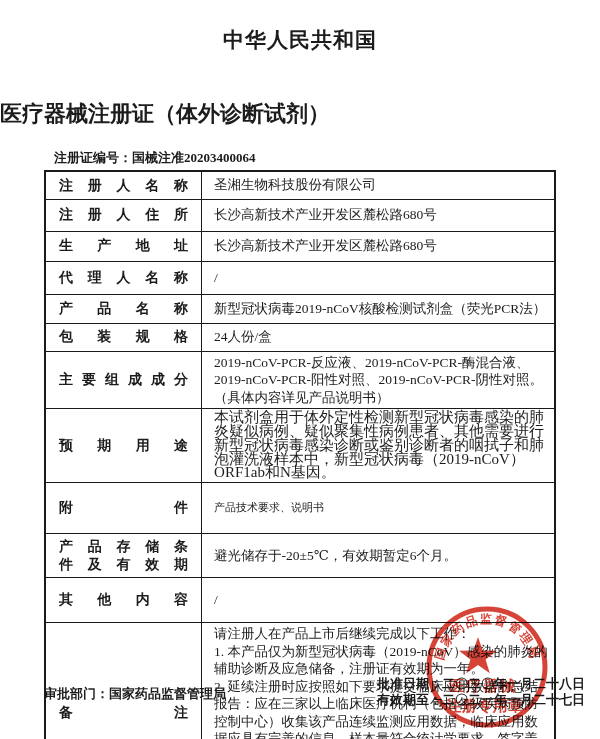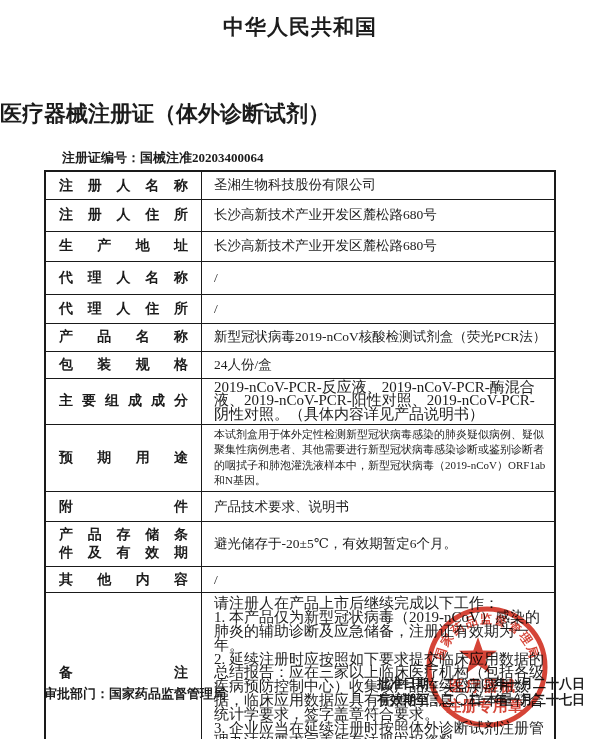--- a/index.html
+++ b/index.html
@@ -5,32 +5,32 @@
   * { margin: 0; padding: 0; box-sizing: border-box; }
   html, body { background: #ffffff; }
   body {
     width: 600px; height: 739px;
     position: relative;
     font-family: "Liberation Serif", "DejaVu Serif", serif;
     color: #1c1c1c;
     overflow: hidden;
   }
   .country-title {
-    position: absolute; top: 13px; left: 0; width: 600px;
+    position: absolute; top: 26px; left: 0; width: 600px;
     text-align: center; font-size: 21px; font-weight: 700;
     letter-spacing: 1px;
     font-family: "Liberation Sans", "DejaVu Sans", sans-serif;
   }
   .doc-title {
     position: absolute; top: 99px; left: 0; width: 600px;
     text-align: left; font-size: 22px; font-weight: 700;
     font-family: "Liberation Sans", "DejaVu Sans", sans-serif;
   }
   .regno-line {
-    position: absolute; top: 149px; left: 62px;
+    position: absolute; top: 149px; left: 54px;
     font-size: 13px; font-weight: 700;
   }
   table.cert {
     position: absolute; left: 44px; top: 170px;
     width: 512px;
     border-collapse: collapse;
     table-layout: fixed;
   }
   table.cert td {
     border: 1.5px solid #1a1a1a;
@@ -109,24 +109,20 @@
     </tr>
     <tr>
       <td class="lbl">生产地址</td>
       <td class="val">长沙高新技术产业开发区麓松路680号</td>
     </tr>
     <tr>
       <td class="lbl">代理人名称</td>
       <td class="val">/</td>
     </tr>
     <tr>
-      <td class="lbl">代理人住所</td>
-      <td class="val">/</td>
-    </tr>
-    <tr>
       <td class="lbl">产品名称</td>
       <td class="val">新型冠状病毒2019-nCoV核酸检测试剂盒（荧光PCR法）</td>
     </tr>
     <tr>
       <td class="lbl">包装规格</td>
       <td class="val">24人份/盒</td>
     </tr>
     <tr>
       <td class="lbl">主要组成成分</td>
       <td class="val">2019-nCoV-PCR-反应液、2019-nCoV-PCR-酶混合液、2019-nCoV-PCR-阳性对照、2019-nCoV-PCR-阴性对照。（具体内容详见产品说明书）</td>

